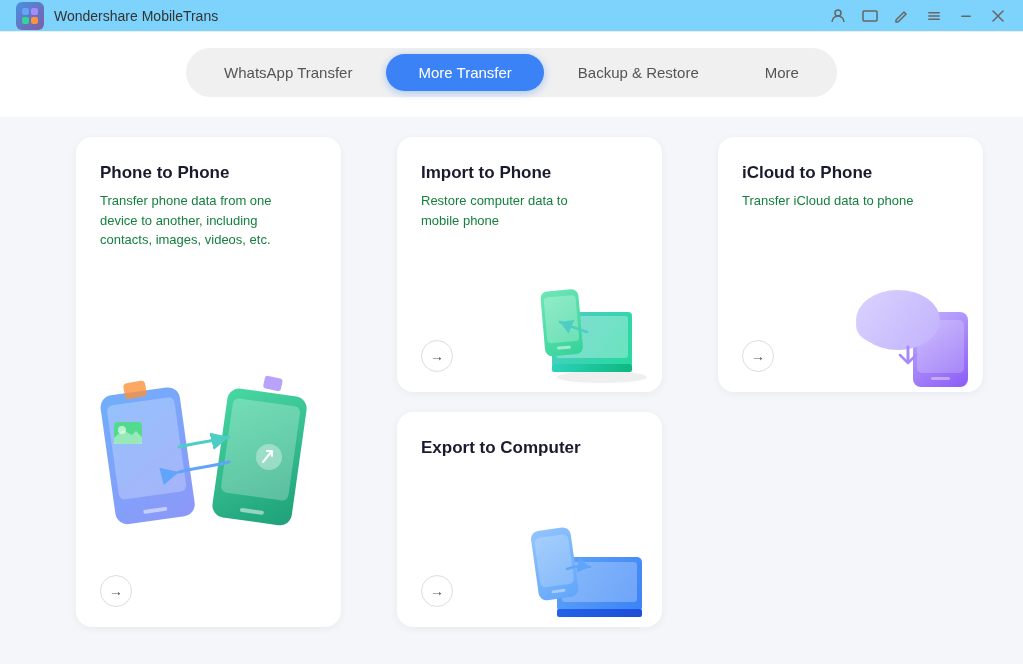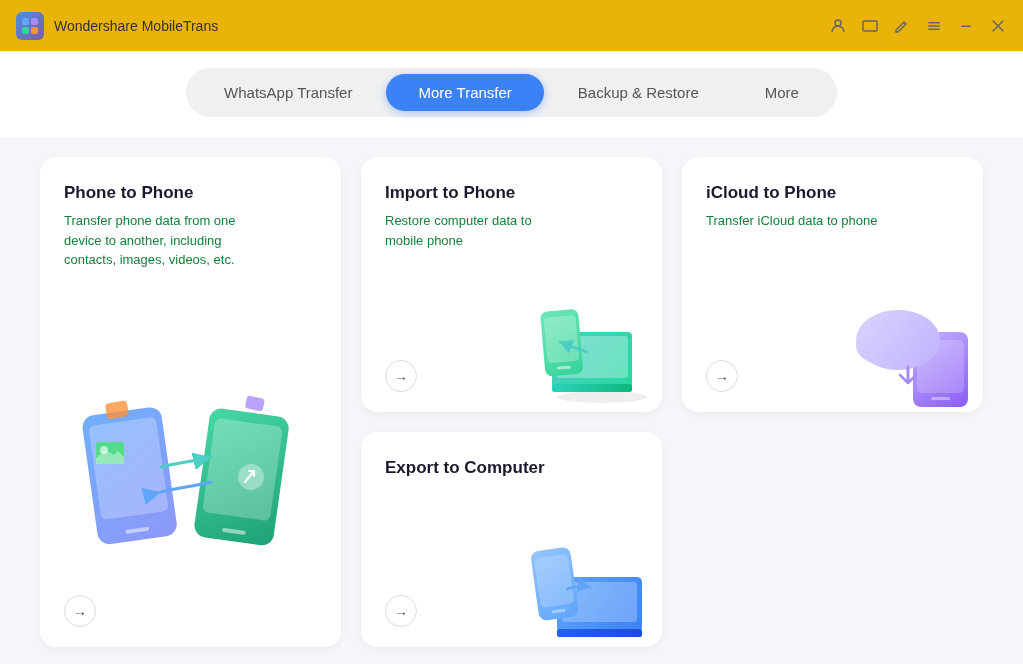--- a/index.html
+++ b/index.html
@@ -10,23 +10,23 @@
       height: 664px;
       overflow: hidden;
       user-select: none;
     }
 
     
     .titlebar {
       display: flex;
       align-items: center;
       justify-content: space-between;
-      background: #eab308;
+      background: #7dd3fc;
       padding: 0 16px;
-      height: 52px;
+      height: 32px;
       border-bottom: 1px solid #eee;
     }
     .titlebar-left {
       display: flex;
       align-items: center;
       gap: 10px;
     }
     .app-icon {
       width: 28px;
       height: 28px;
@@ -106,20 +106,21 @@
     
     .card {
       background: #fff;
       border-radius: 16px;
       padding: 26px 24px 20px;
       position: relative;
       overflow: hidden;
       cursor: pointer;
       transition: box-shadow 0.2s;
       box-shadow: 0 2px 8px rgba(0,0,0,0.05);
+      margin-left: 36px;
     }
 
     .card-large {
       grid-row: span 2;
       grid-column: 1;
     }
 
     .card-title {
       font-size: 17px;
       font-weight: 700;

